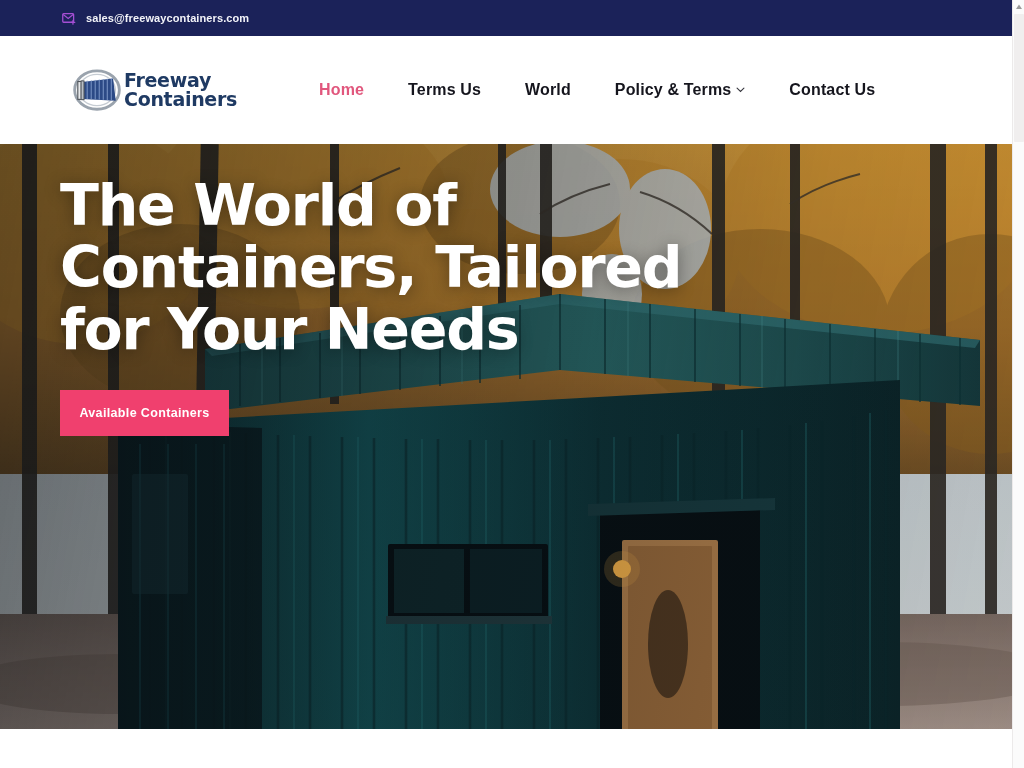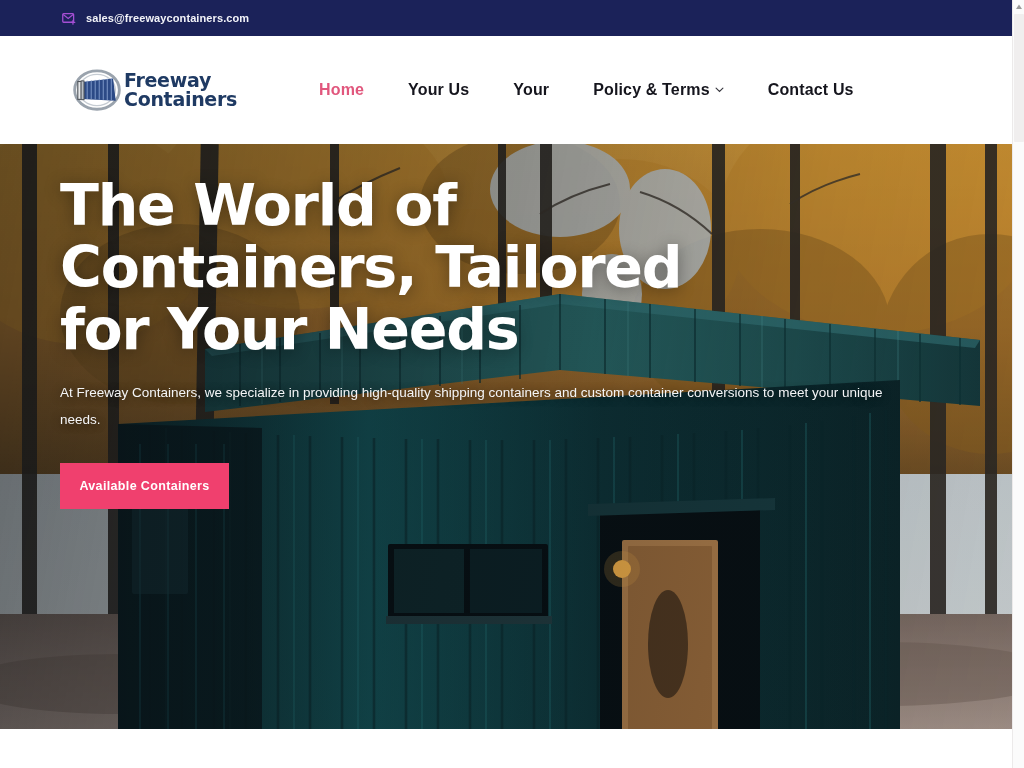--- a/index.html
+++ b/index.html
@@ -148,24 +148,24 @@
         <span class="brand-line1">Freeway</span>
         <span class="brand-line2">Containers</span>
       </span>
     </div>
 
     <nav class="nav">
       <div class="nav-item active">
         <span>Home</span>
       </div>
       <div class="nav-item">
-        <span>Your Us</span>
+        <span>Terms Us</span>
       </div>
       <div class="nav-item">
-        <span>Your</span>
+        <span>World</span>
       </div>
       <div class="nav-item">
         <span>Policy &amp; Terms</span>
         <span>
           <svg class="chev" viewBox="0 0 10 7">
               <path d="M1 1.4 L5 5.2 L9 1.4" fill="none" stroke="#15151d" stroke-width="1.3" stroke-linecap="round"></path>
             </svg>
         </span>
       </div>
       <div class="nav-item">
@@ -370,21 +370,20 @@
           <ellipse cx="160" cy="700" rx="200" ry="40"></ellipse>
             <ellipse cx="560" cy="730" rx="300" ry="40"></ellipse>
           <ellipse cx="950" cy="700" rx="180" ry="45"></ellipse>
         </g>
       </svg>
       <div class="hero-shade"></div>
     </div>
 
     <div class="hero-content">
       <h1 class="hero-title">The World of Containers, Tailored for Your Needs</h1>
-      <p class="hero-sub">At Freeway Containers, we specialize in providing high-quality shipping containers and custom container conversions to meet your unique needs.</p>
       <button class="hero-cta">Available Containers</button>
     </div>
   </div>
 
   <div class="scrollbar">
     <span>
       <svg class="sb-arrow" viewBox="0 0 12 14">
           <path d="M6 4.5 L9 9 L3 9 Z" fill="#9a9a9a"></path>
         </svg>
     </span>

